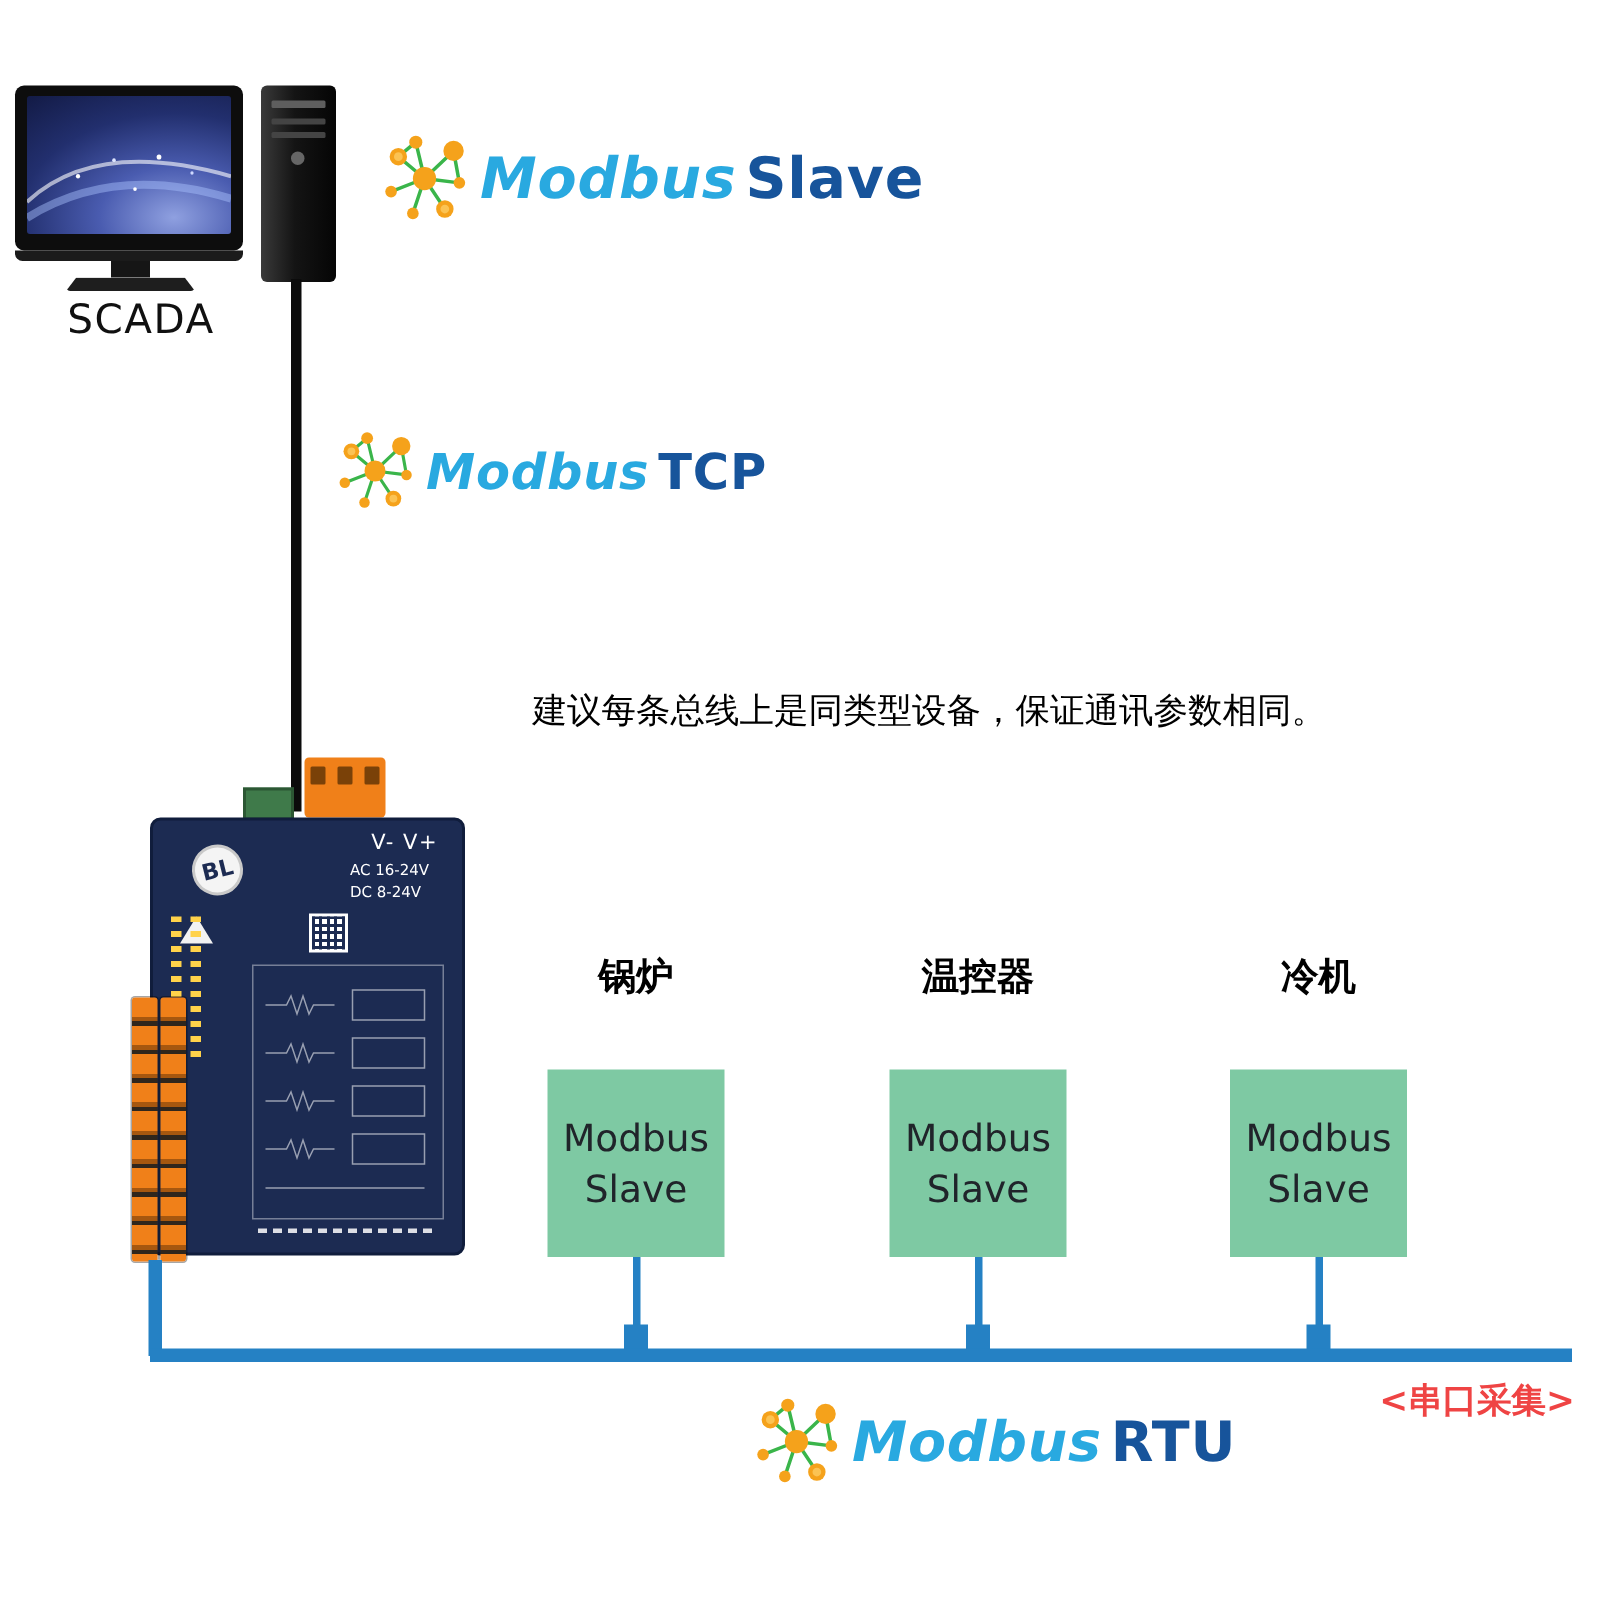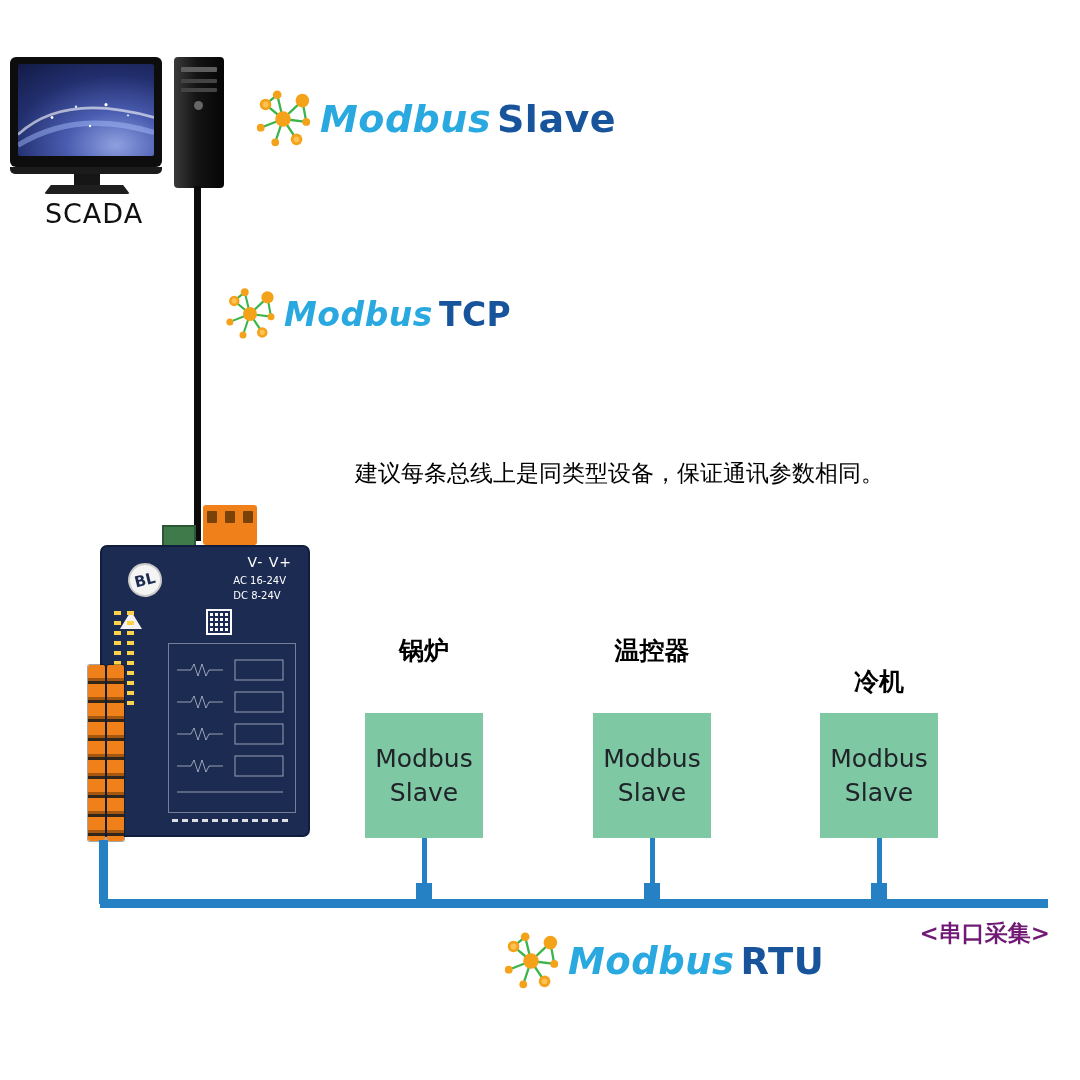--- a/index.html
+++ b/index.html
@@ -72,21 +72,21 @@
              border:1px solid rgba(255,255,255,.4);}
   .dev-alogo{position:absolute;left:18px;top:64px;width:0;height:0;border-left:11px solid transparent;
              border-right:11px solid transparent;border-bottom:18px solid #f2f2f2;}
   .dev-bottom-strip{position:absolute;left:70px;top:272px;width:118px;height:3px;
              background:repeating-linear-gradient(90deg,rgba(255,255,255,.85) 0 6px,transparent 6px 10px);}
 
   
   .slave-title{top:634px;width:160px;text-align:center;font-size:25px;font-weight:bold;color:#000;}
   .slave-box{top:713px;width:118px;height:125px;background:#7ec9a3;display:flex;flex-direction:column;
              align-items:center;justify-content:center;font-size:25px;color:#20242a;line-height:1.35;}
-  .serial-label{left:878px;top:918px;width:172px;text-align:right;font-size:23px;font-weight:bold;color:#701a75;}
+  .serial-label{left:878px;top:918px;width:172px;text-align:right;font-size:23px;font-weight:bold;color:#ef4444;}
 </style>
 </head>
 <body>
 
 <div class="page">
 
   <div class="abs monitor-frame">
     <div class="monitor-screen">
       <svg width="100%" height="100%" viewBox="0 0 136 86" preserveAspectRatio="none">
         <path d="M0 66 Q 46 26 136 50" stroke="rgba(255,255,255,.6)" stroke-width="2.5" fill="none"></path>
@@ -207,21 +207,21 @@
         </svg>
       </div>
       <div class="dev-bottom-strip"></div>
     </div>
     <div class="term-col" style="left:0;top:160px;"></div>
     <div class="term-col" style="left:19px;top:160px;"></div>
   </div>
 
   <div class="abs slave-title" style="left:344px;">锅炉</div>
   <div class="abs slave-title" style="left:572px;">温控器</div>
-  <div class="abs slave-title" style="left:799px;margin-top:31px;">冷机</div>
+  <div class="abs slave-title" style="left:799px;">冷机</div>
 
   <div class="abs slave-box" style="left:365px;">
     <div>Modbus</div>
     <div>Slave</div>
   </div>
   <div class="abs slave-box" style="left:593px;">
     <div>Modbus</div>
     <div>Slave</div>
   </div>
   <div class="abs slave-box" style="left:820px;">

